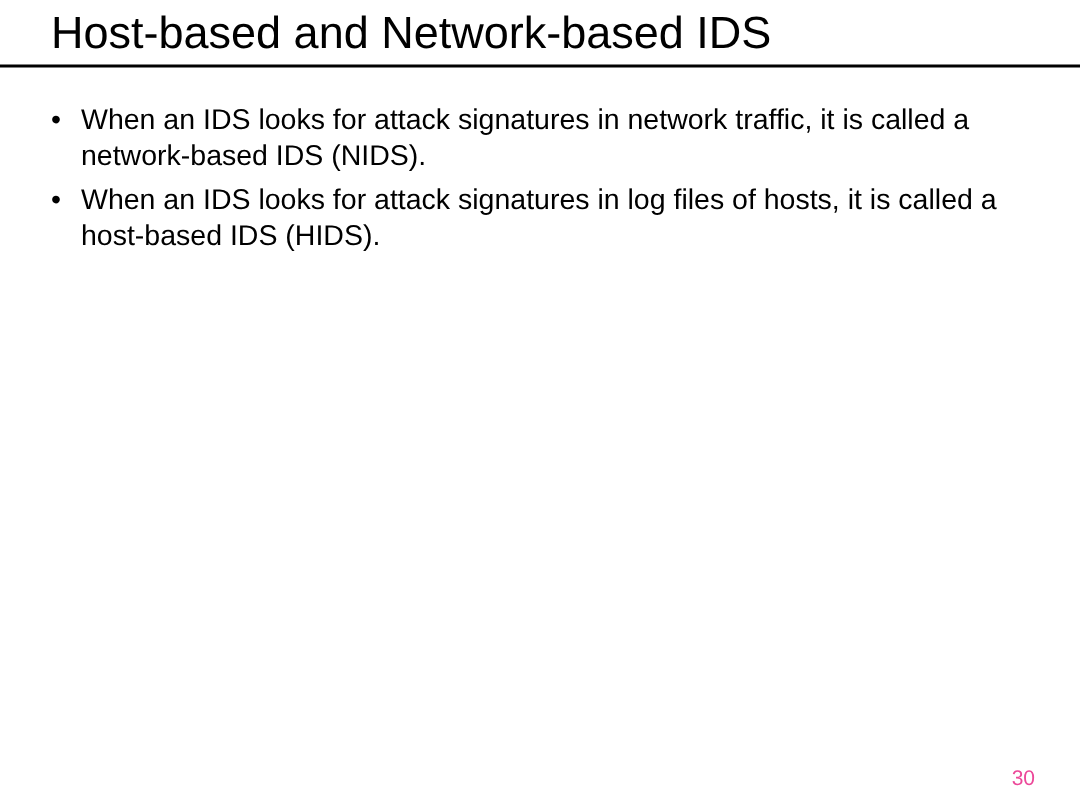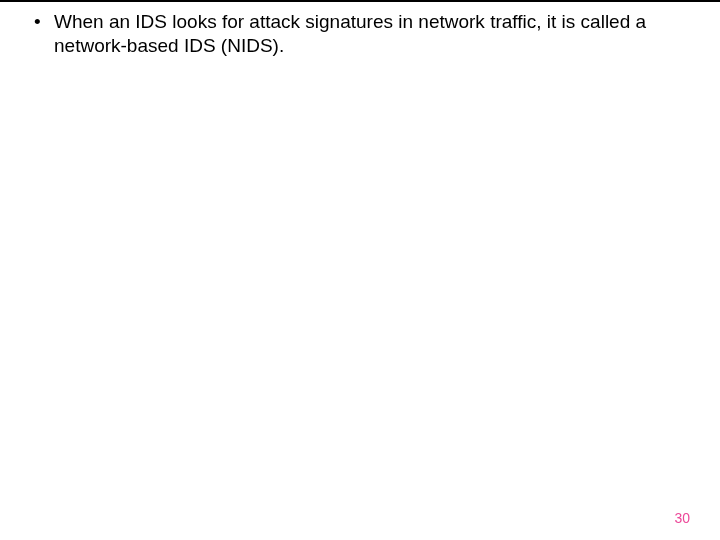--- a/index.html
+++ b/index.html
@@ -33,20 +33,21 @@
     padding-bottom: 4px;
   }
   .rule {
     border: 0;
     border-top: 2px solid #000;
     margin: 0;
     width: 720px;
   }
   .body {
     padding: 8px 30px 0 30px;
+    margin-top: 16px;
   }
   ul.bullets {
     list-style: none;
     margin: 0;
     padding: 0;
   }
   ul.bullets > li {
     position: relative;
     padding-left: 24px;
     font-size: 19px;
@@ -66,25 +67,31 @@
     bottom: 14px;
     font-size: 14px;
     color: #ec4899;
   }
 </style>
 </head>
 <body>
 
 <div class="slide">
 
+  <div class="title-wrap">
+    <h1 class="title">Host-based and Network-based IDS</h1>
+  </div>
 
   <hr class="rule">
 
   <div class="body">
     <ul class="bullets">
       <li>
         <span>When an IDS looks for attack signatures in network traffic, it is called a network-based IDS (NIDS).</span>
       </li>
+      <li>
+        <span>When an IDS looks for attack signatures in log files of hosts, it is called a host-based IDS (HIDS).</span>
+      </li>
     </ul>
   </div>
 
   <div class="pagenum">30</div>
 </div>
 
 </body></html>

